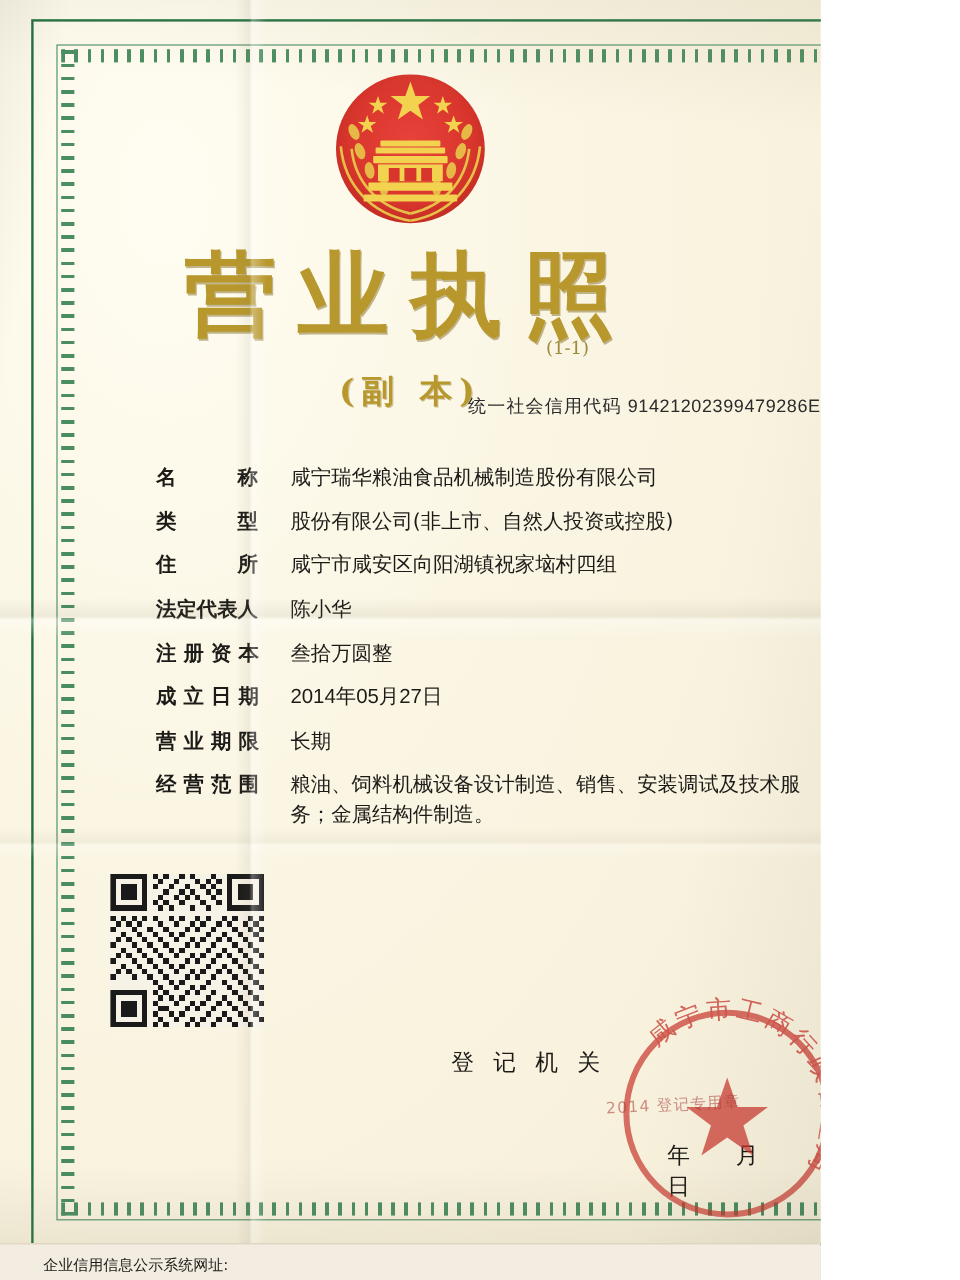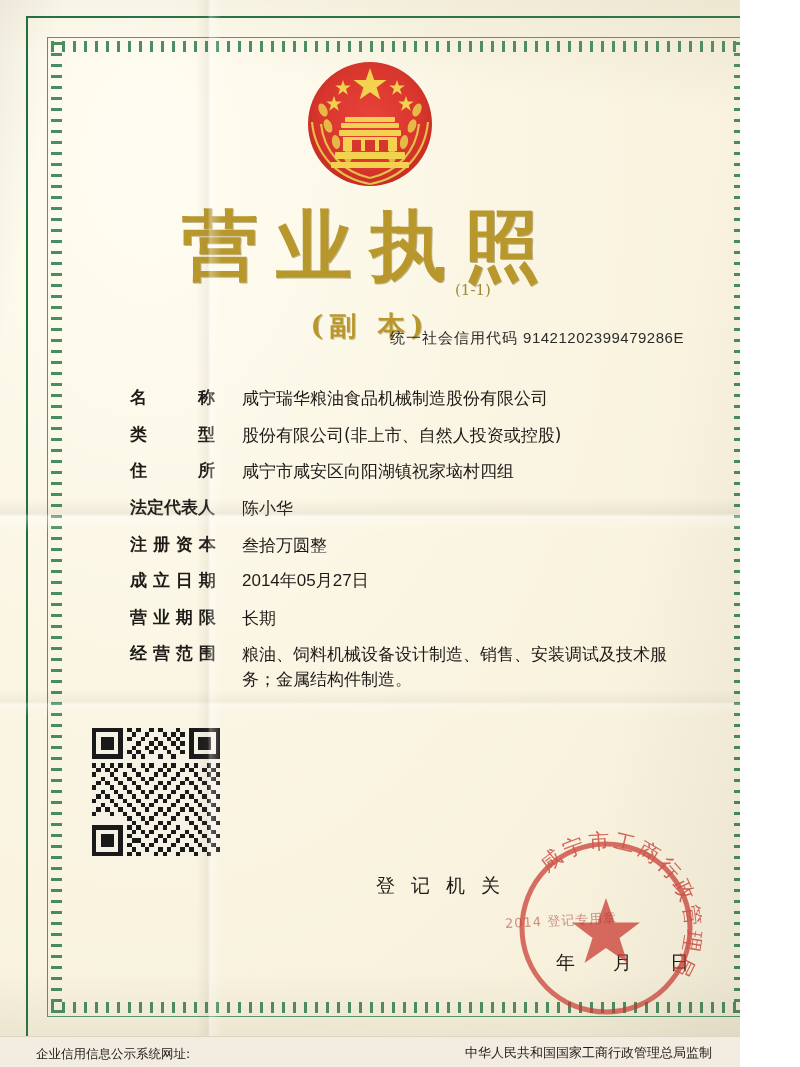--- a/index.html
+++ b/index.html
@@ -5,21 +5,21 @@
   html, body {
     margin: 0;
     padding: 0;
     background: #ffffff;
   }
   body {
     font-family: "Liberation Sans", sans-serif;
   }
   #page {
     position: relative;
-    width: 740px;
+    width: 684px;
     height: 1067px;
     overflow: hidden;
     background:
       radial-gradient(ellipse at 20% 15%, #fffdf2 0%, #fbf6e4 40%, #f5eed8 100%);
   }
   
   .paper-shade {
     position: absolute;
     inset: 0;
     background:
@@ -605,15 +605,14 @@
   </div>
   <div class="watermark-text">2014 登记专用章</div>
 
   <div class="paper-shade"></div>
   <div class="fold f1"></div>
   <div class="fold f2"></div>
   <div class="vfold v1"></div>
 
   <div class="footer-band"></div>
   <div class="footer-left">企业信用信息公示系统网址:</div>
-  <div class="footer-right">中华人民共和国国家工商行政管理总局监制</div>
 
 </div>
 
 </body></html>

